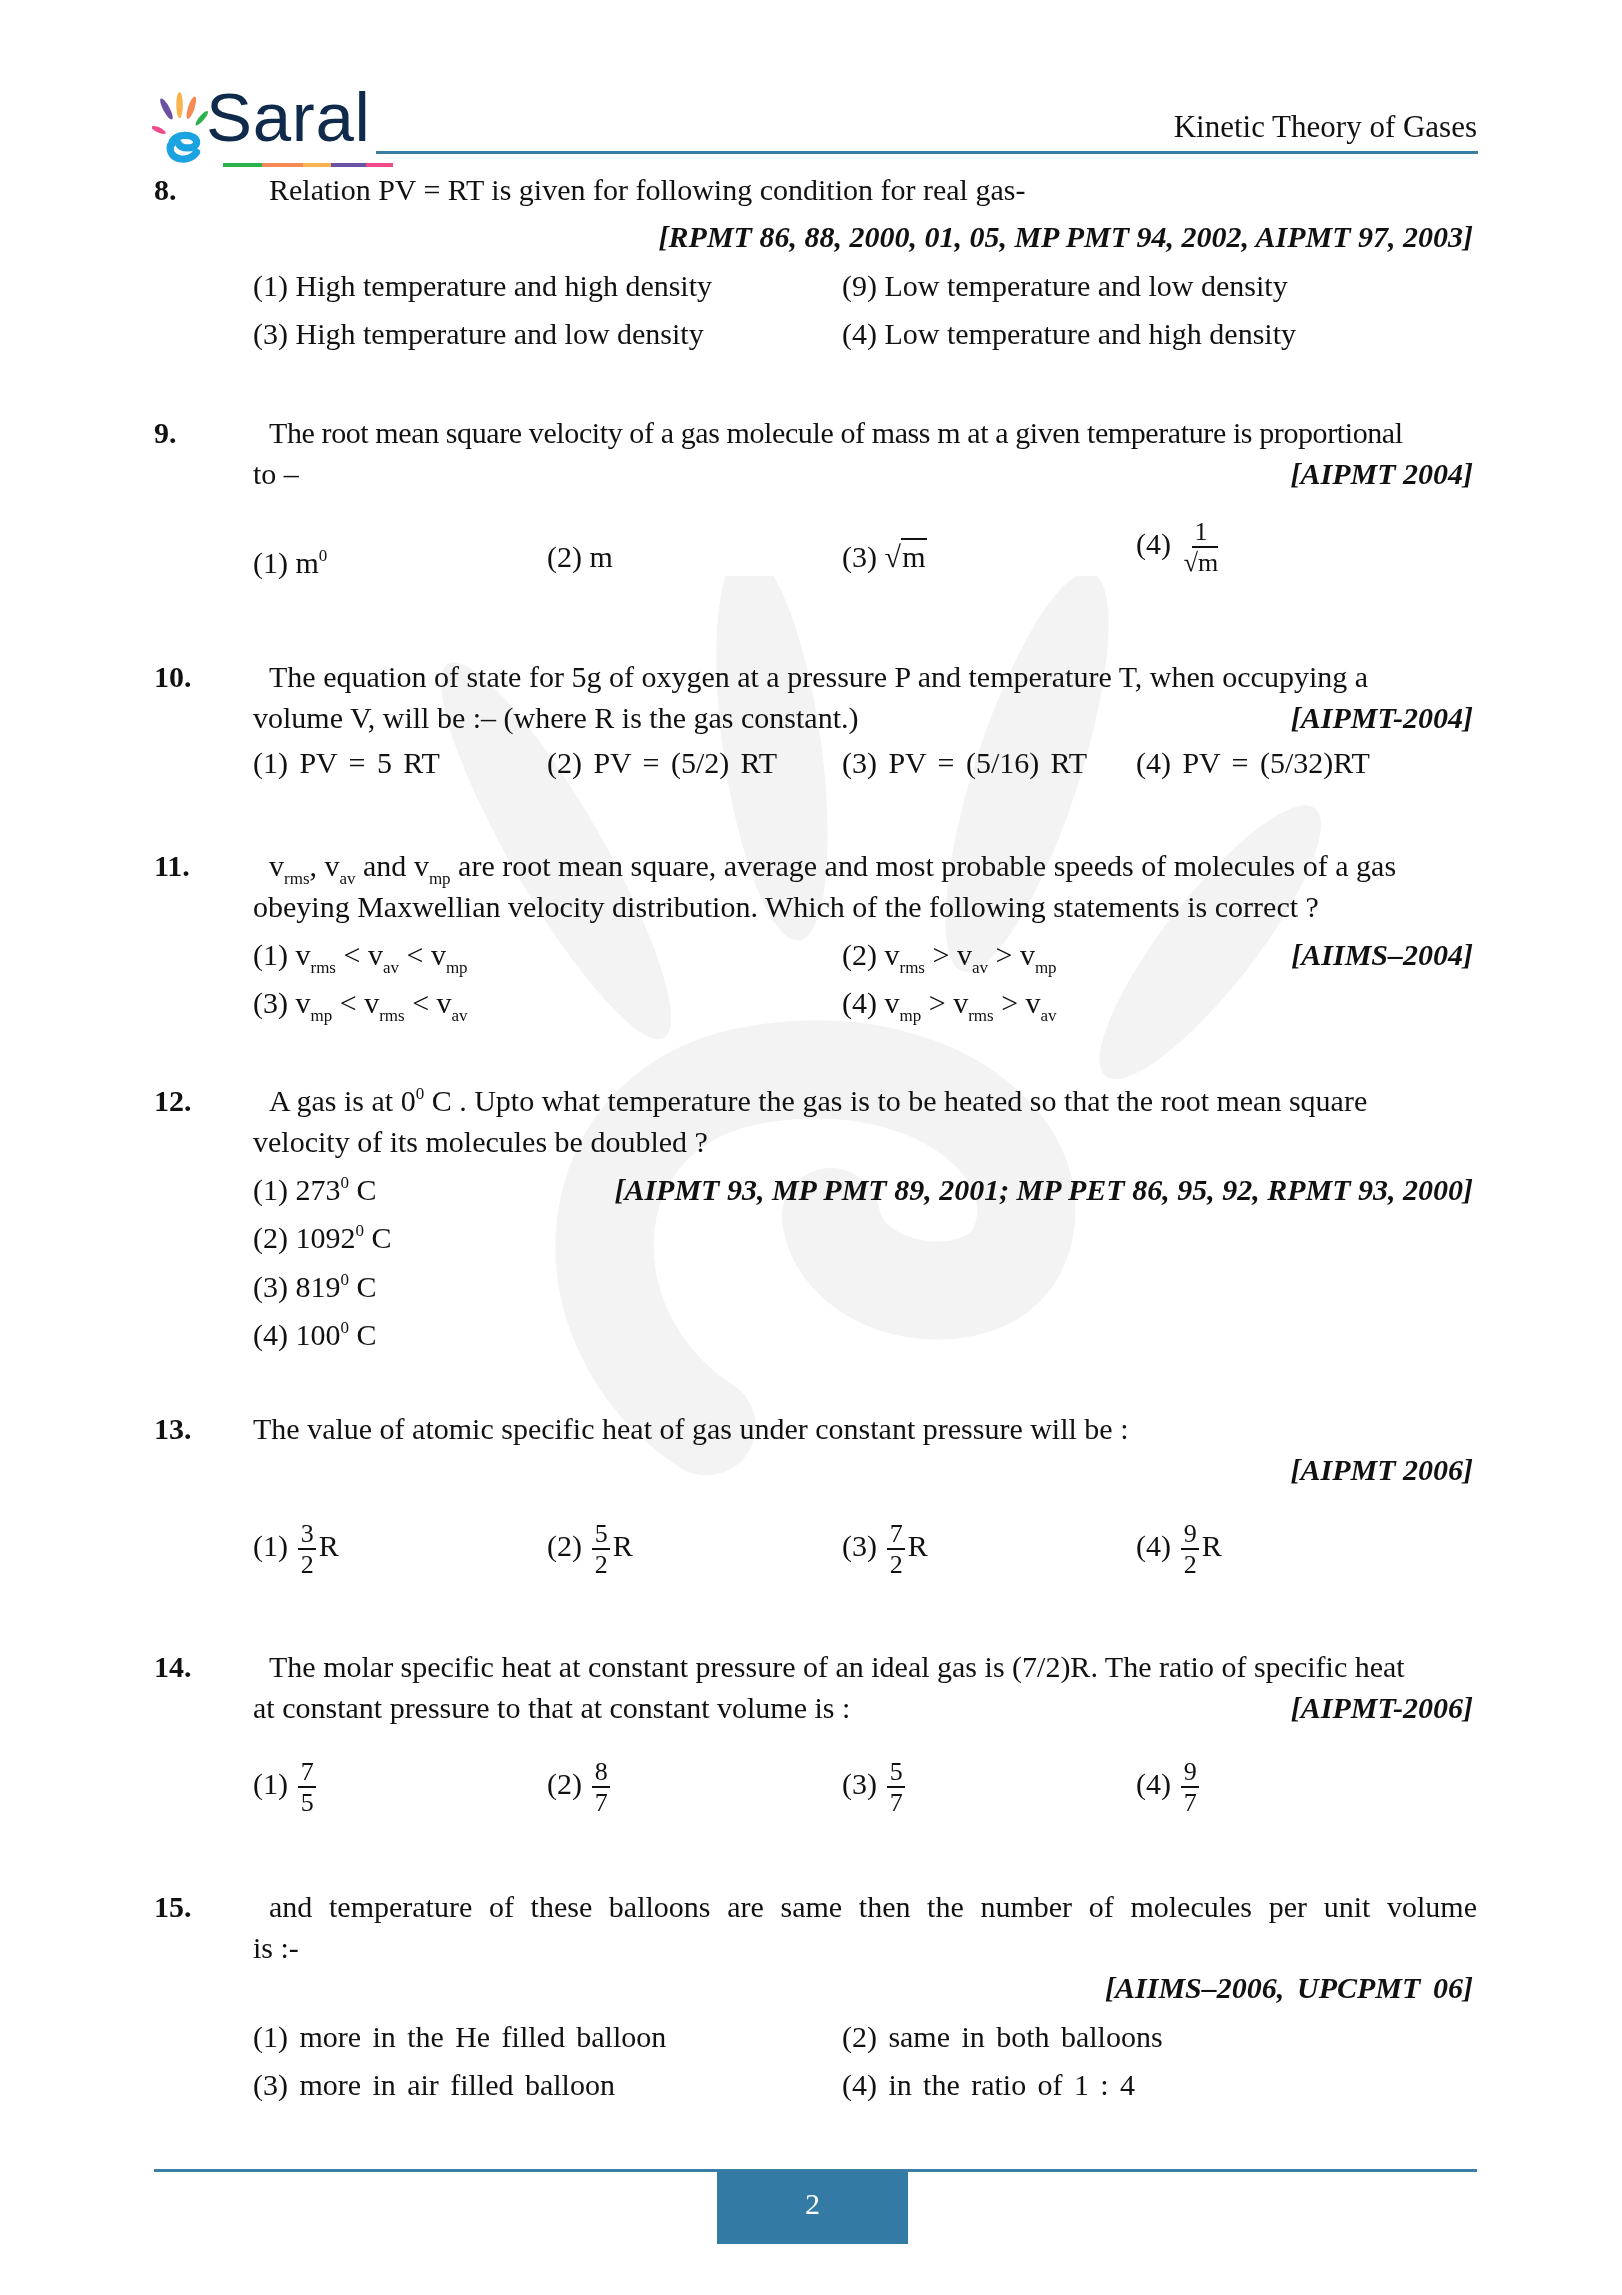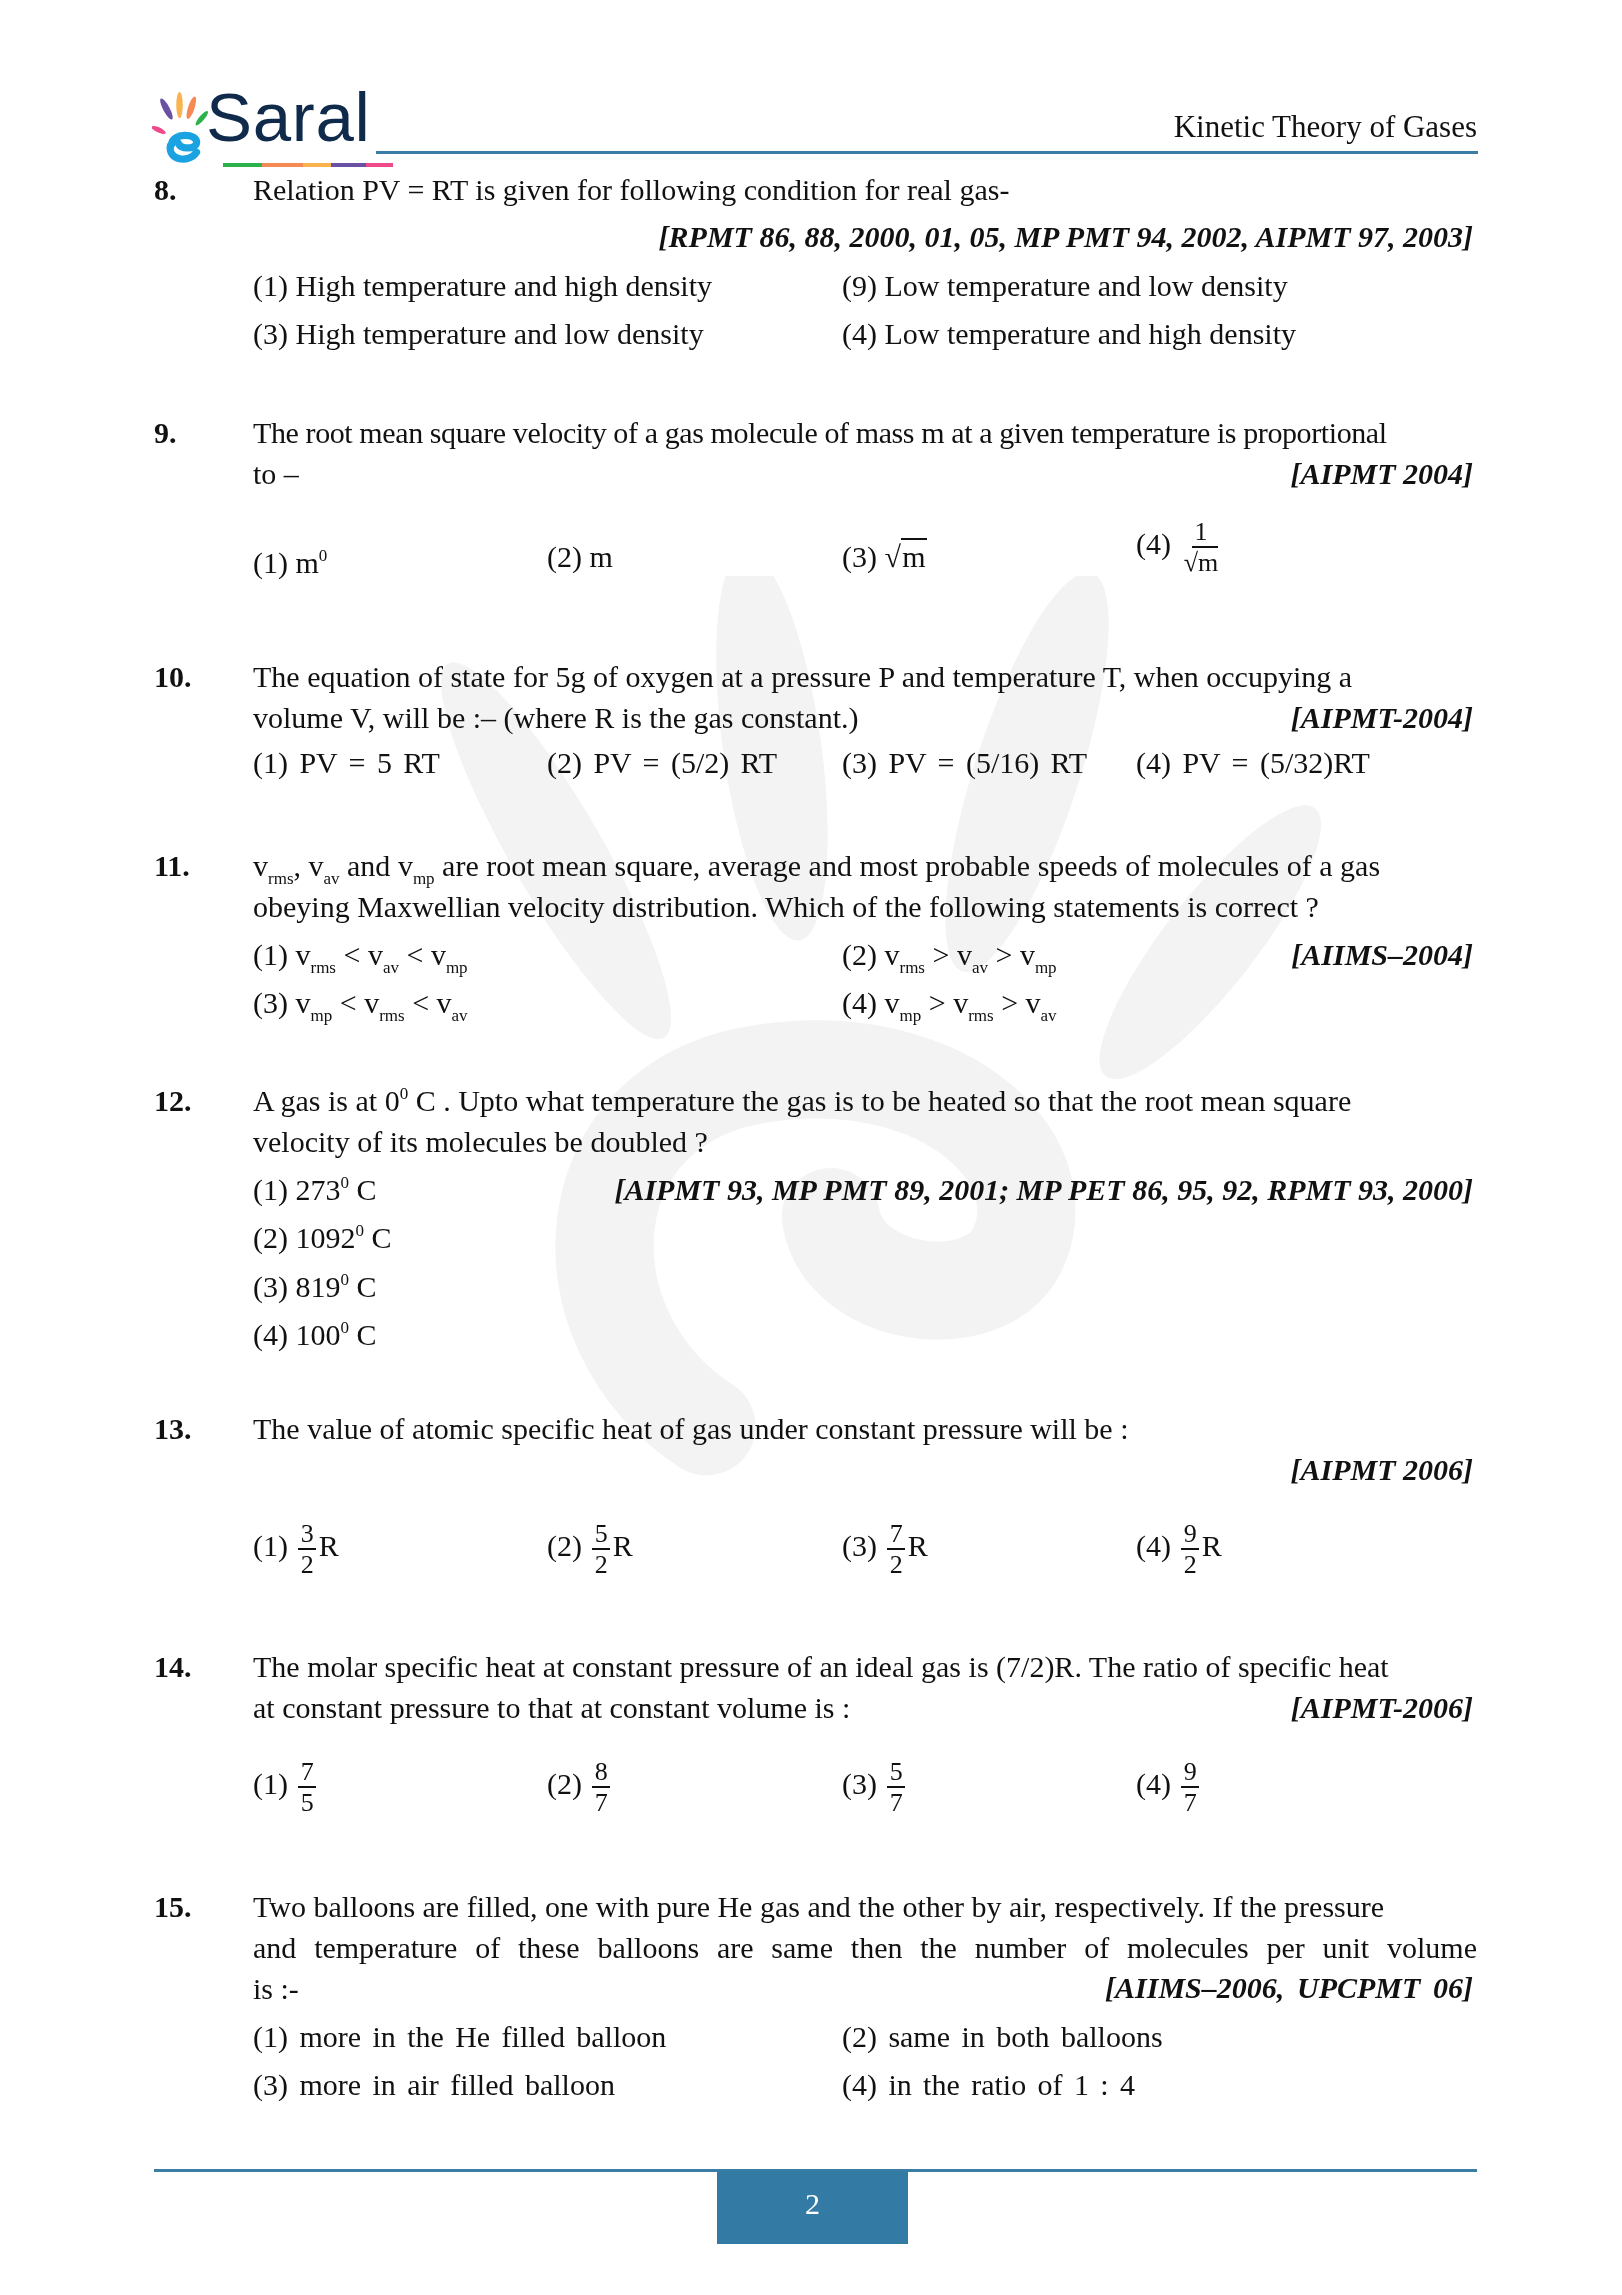--- a/index.html
+++ b/index.html
@@ -14,21 +14,21 @@
                font-size:69px; font-weight:400; color:#0f2a4a; letter-spacing:0.7px; line-height:1; }
   .logo-bar { position:absolute; left:71px; top:71px; height:3.9px; width:174px; display:flex; }
   .logo-bar span { display:block; height:100%; }
   .header-rule { position:absolute; left:376px; top:151px; width:1102px; height:3.3px; background:#3a7ea6; }
   .header-title { position:absolute; right:145px; top:109px; font-size:31px; color:#111; }
 
   
   .q { position:absolute; left:154px; width:1323px; font-size:30px; line-height:41px; }
   .q-num { position:absolute; left:0; top:0; font-weight:700; }
   .q-body { position:absolute; left:99px; right:0; top:0; }
-  .q-text { text-align:justify; text-align-last:left; }
+  .q-text { text-align:justify; text-align-last:left;margin-left:16px; }
   .ref { font-weight:700; }
   .right { position:absolute; right:4px;font-style:italic; }
   .opt { position:absolute; white-space:nowrap; }
   sub { font-size:17px; vertical-align:-7.9px; line-height:0; }
   sup { font-size:17px; vertical-align:11.8px; line-height:0; }
   .frac { display:inline-flex; flex-direction:column; align-items:center; vertical-align:middle; font-size:26px; line-height:29px; margin:0 2.6px; }
   .frac .num { border-bottom:2px solid #111; padding:0 2.6px; }
   .frac .den { padding:0 2.6px; }
   .sqrt { display:inline-block; }
   .sqrt .rad { border-top:2px solid #111; padding:0 1.3px; }
@@ -258,21 +258,20 @@
             <span class="num">9</span>
             <span class="den">7</span>
           </span>
       </div>
     </div>
   </div>
 
   <div class="q" style="top:1886px;height:229px">
     <span class="q-num">15.</span>
     <div class="q-body">
-      <div class="q-text">Two balloons are filled, one with pure He gas and the other by air, respectively. If the pressure</div>
       <div class="q-text" style="text-align-last:justify">and temperature of these balloons are same then the number of molecules per unit volume</div>
       <div>is :-</div>
       <div class="ref right" style="top:81px;word-spacing:5.2px">[AIIMS–2006,  UPCPMT  06]</div>
       <div class="opt" style="left:0;top:130px;word-spacing:3.9px">(1) more in the He filled balloon</div>
       <div class="opt" style="left:589px;top:130px;word-spacing:3.9px">(2) same in both balloons</div>
       <div class="opt" style="left:0;top:178px;word-spacing:3.9px">(3) more in air filled balloon</div>
       <div class="opt" style="left:589px;top:178px;word-spacing:3.9px">(4) in the ratio of 1 : 4</div>
     </div>
   </div>
 

